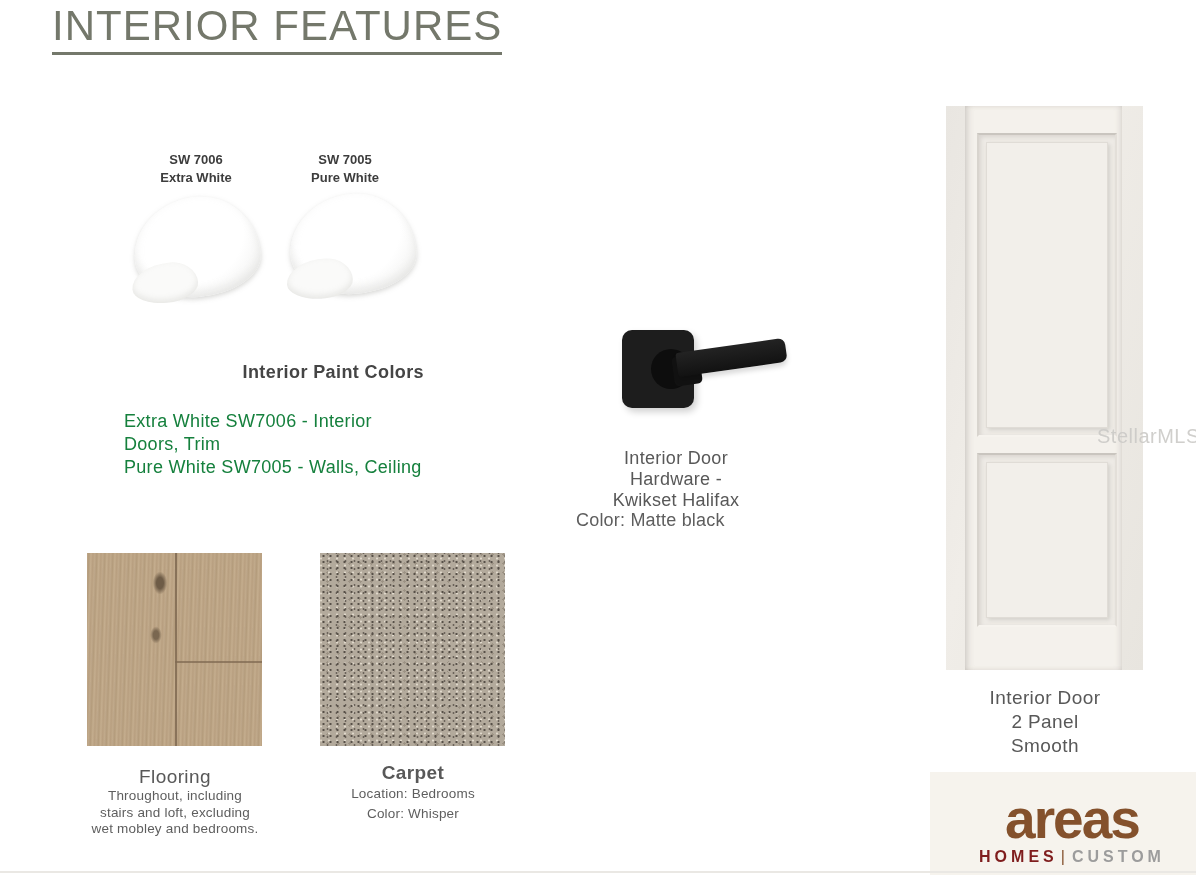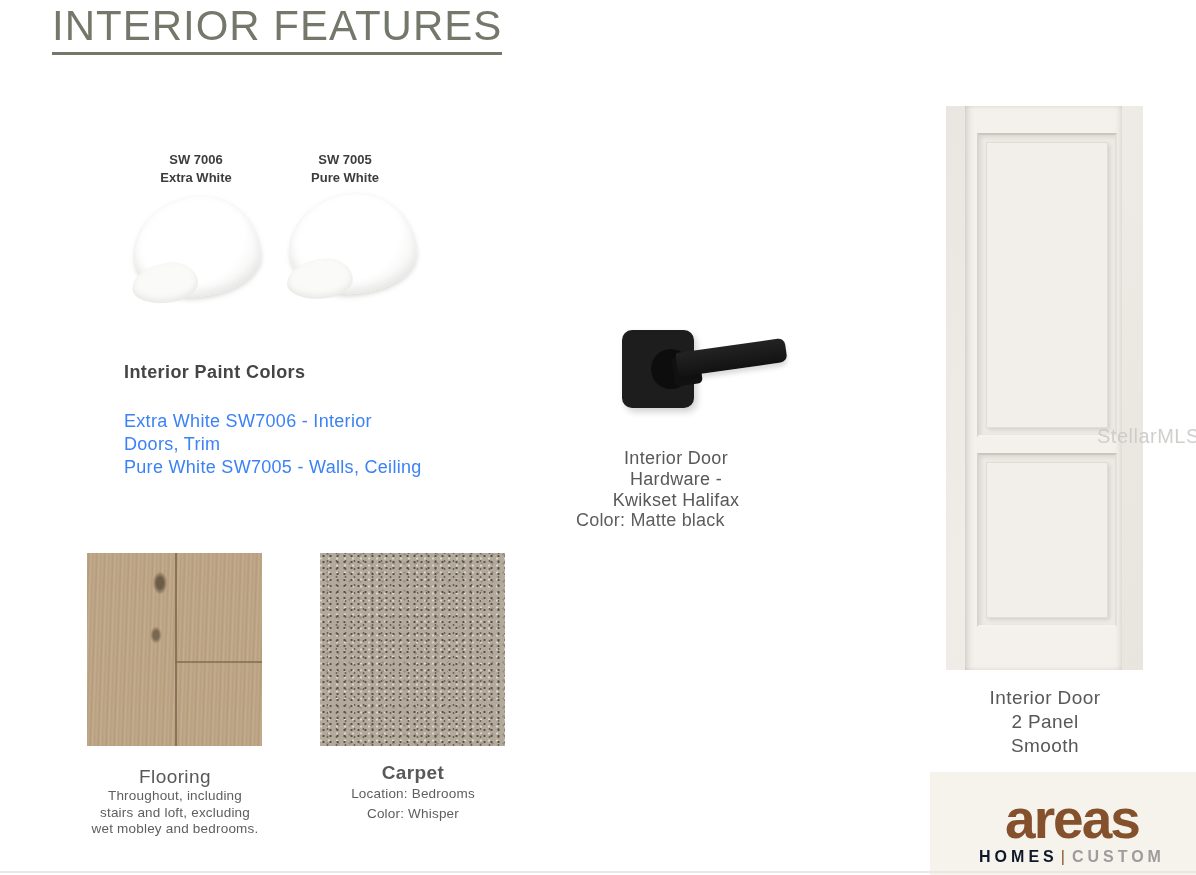--- a/index.html
+++ b/index.html
@@ -24,24 +24,24 @@
     background:radial-gradient(ellipse at 45% 35%, #ffffff 55%, #f5f5f4 78%, #ebebe9 100%);
     border-radius:53% 47% 52% 48% / 58% 62% 38% 42%;
     box-shadow:0 2px 5px rgba(140,140,135,0.35), inset 0 -5px 10px rgba(190,190,185,0.28);
     transform:rotate(-5deg);
   }
   .paint-blob::after{
     content:"";position:absolute;left:-5px;bottom:-3px;width:66px;height:40px;
     background:#fafaf9;border-radius:60% 40% 50% 50% / 60% 55% 45% 40%;
     box-shadow:inset 0 -3px 6px rgba(185,185,180,0.3);
   }
-  .paint-heading{position:absolute;left:124px;top:362px;width:300px;text-align:left;
+  .paint-heading{position:absolute;left:124px;top:362px;width:300px;text-align:right;
     font-size:18px;font-weight:700;letter-spacing:0.4px;color:#454545;}
   .paint-desc{position:absolute;left:124px;top:410px;
-    font-size:18px;color:#3b82f6;line-height:23px;letter-spacing:0.3px;}
+    font-size:18px;color:#15803d;line-height:23px;letter-spacing:0.3px;}
 
   
   .handle-wrap{position:absolute;left:615px;top:322px;width:162px;height:96px;}
   .handle-rosette{position:absolute;left:7px;top:8px;width:72px;height:78px;
     background:#1d1d1d;border-radius:10px;box-shadow:3px 4px 7px rgba(0,0,0,0.18);}
   .handle-neck{position:absolute;left:36px;top:27px;width:40px;height:40px;
     background:#0d0d0d;border-radius:50%;}
   .handle-base{position:absolute;left:58px;top:33px;width:28px;height:30px;
     background:#121212;border-radius:5px;transform:rotate(-8deg);}
   .handle-lever{position:absolute;left:62px;top:31px;width:110px;height:24px;
@@ -103,21 +103,21 @@
 
   
   .watermark{position:absolute;left:1097px;top:425px;font-size:20px;letter-spacing:0.5px;
     color:#cbcac7;opacity:0.9;z-index:5;}
 
   
   .logo-panel{position:absolute;left:930px;top:772px;width:266px;height:103px;background:#f6f3ed;}
   .logo-block{position:absolute;left:962px;top:790px;width:220px;text-align:center;z-index:6;}
   .logo-name{font-size:55px;font-weight:700;letter-spacing:-2px;color:#84512c;line-height:58px;margin:0;}
   .logo-tagline{font-size:16px;font-weight:600;letter-spacing:4px;line-height:18px;margin-top:0;}
-  .logo-tag-left{color:#0f172a;text-align:right;}
+  .logo-tag-left{color:#7f1d1d;text-align:right;}
   .logo-tag-sep{color:#84512c;margin:0 3px;font-weight:400;}
   .logo-tag-right{color:#9c9c9c;}
 
   .bottom-edge{position:absolute;left:0;top:871px;width:1196px;height:2px;background:#eae8e4;}
 </style>
 </head>
 <body>
 
 <div id="canvas">
 

